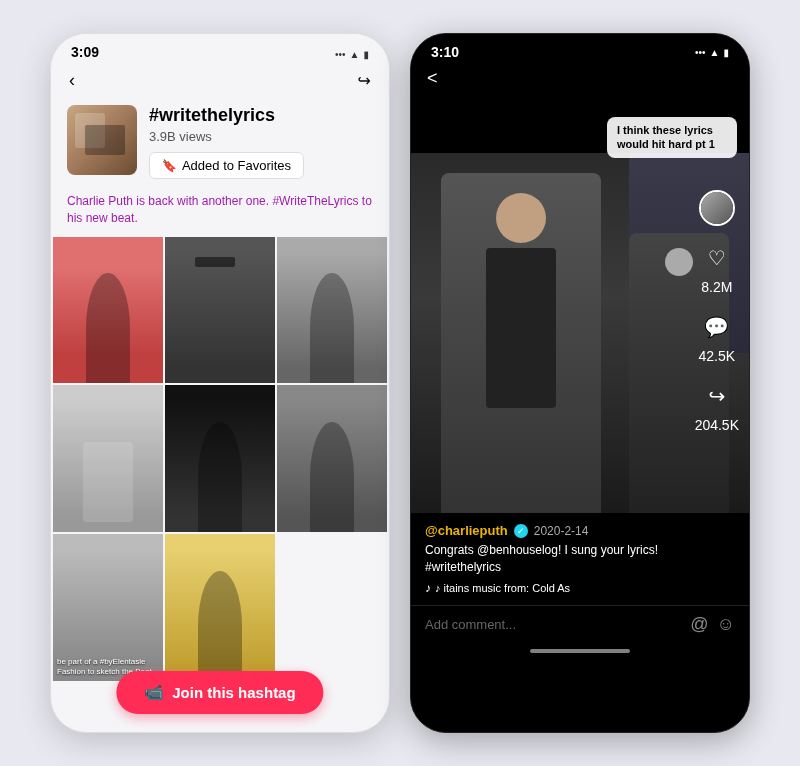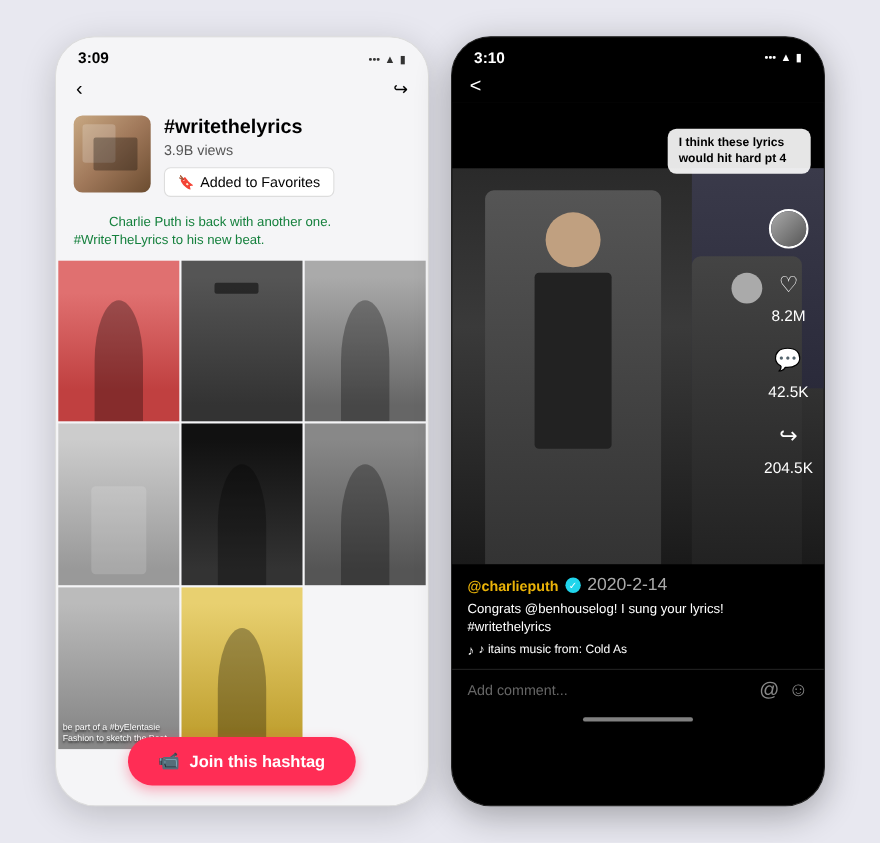--- a/index.html
+++ b/index.html
@@ -117,23 +117,22 @@
       font-size: 12px;
     }
 
     .hashtag-desc {
       padding: 4px 16px 10px;
       font-size: 12px;
       color: #333;
       line-height: 1.4;
     }
     .hashtag-desc span {
-      color: #15803d;
+      color: #a21caf;
       font-weight: 500;
-      margin-left: 32px;
     }
 
     .video-grid {
       display: grid;
       grid-template-columns: repeat(3, 1fr);
       gap: 2px;
       padding: 0 2px;
     }
     .video-cell {
       aspect-ratio: 0.75;
@@ -406,21 +405,21 @@
       background: #20d5ec;
       border-radius: 50%;
       display: inline-flex;
       align-items: center;
       justify-content: center;
       font-size: 9px;
       color: #fff;
     }
     .video-date {
       color: #aaa;
-      font-size: 16px;
+      font-size: 12px;
     }
     .video-desc {
       color: #ffffff;
       font-size: 12px;
       line-height: 1.4;
       margin-bottom: 5px;
     }
     .video-music {
       color: #fff;
       font-size: 11px;
@@ -554,21 +553,21 @@
         <div class="shelf-bg"></div>
         <div class="person-in-video">
           <div class="person-head"></div>
           <div class="person-body"></div>
         </div>
         <div class="person-right">
           <div style="position:absolute;top:15px;left:50%;transform:translateX(-50%);width:28px;height:28px;background:#aaa;border-radius:50%;"></div>
         </div>
       </div>
 
-      <div class="video-overlay-text">I think these lyrics would hit hard pt 4</div>
+      <div class="video-overlay-text">I think these lyrics would hit hard pt 1</div>
 
       <div class="action-buttons">
         <div class="action-item">
           <div class="avatar-action">
             <div style="width:100%;height:100%;background:linear-gradient(135deg,#aaa,#555);"></div>
           </div>
         </div>
         <div class="action-item">
           <div class="action-icon">♡</div>
           <span class="action-count">8.2M</span>

